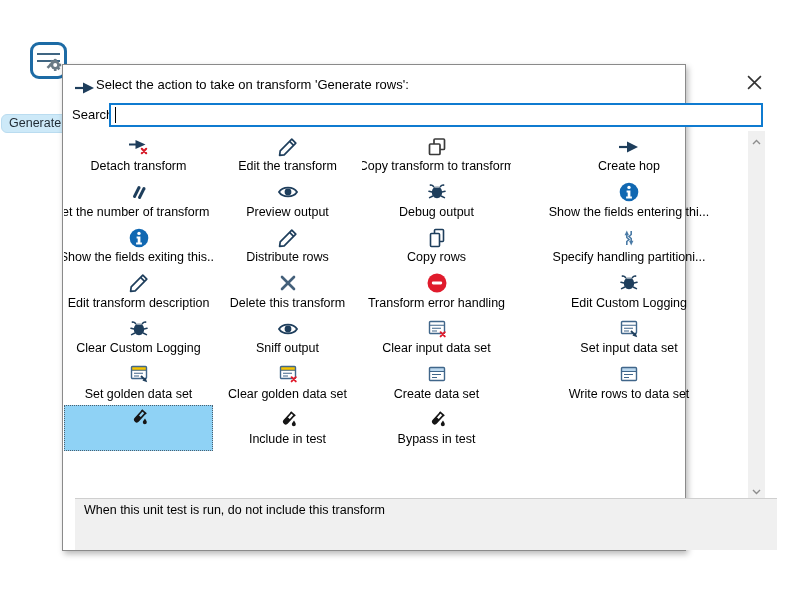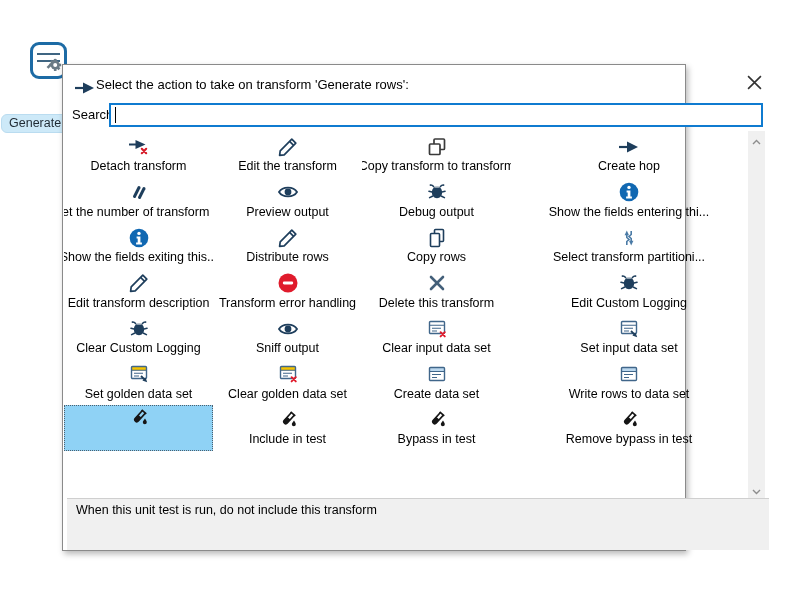--- a/index.html
+++ b/index.html
@@ -35,21 +35,21 @@
   .cell.selected{background:#8fd2f5;outline:1px dotted #4d5f6e;outline-offset:-1px;gap:20px;}
   .cicon{height:25px;display:flex;align-items:center;justify-content:center;}
   .clabel{font-size:12.5px;line-height:15px;white-space:nowrap;color:#000;}
 
   
   .scrollbar{position:absolute;left:685px;top:66px;width:17px;height:367px;background:#f0f0f0;}
   .sb-btn{position:absolute;left:0;width:17px;height:17px;display:flex;align-items:center;justify-content:center;}
   .sb-up{top:0;} .sb-down{bottom:0;}
 
   
-  .footer{position:absolute;left:4px;top:433px;width:702px;height:52px;background:#f0f0f0;
+  .footer{position:absolute;left:12px;top:433px;width:702px;height:52px;background:#f0f0f0;
           border-top:1px solid #cfcfcf;box-sizing:border-box;}
   .footer-text{padding:4px 0 0 9px;font-size:12.5px;color:#000;}
 </style>
 </head>
 <body>
 
 <div id="canvas">
 
   <div class="bg-transform">
     <span><svg width="29" height="29" viewBox="0 0 29 29">
@@ -208,52 +208,52 @@
           <span class="cicon">
             <svg width="22" height="22" viewBox="0 0 22 22">
               <g stroke="#4b7ba6" stroke-width="1.6" fill="none">
                 <path d="M8.8 18 V14.5 L11 12.5 L8.8 10.5 V8"></path>
                 <path d="M13.2 4 V7.5 L11 9.5 L13.2 11.5 V14"></path>
               </g>
               <path d="M6.6 8.2 L8.8 3.6 L11 8.2 Z" fill="#4b7ba6"></path>
               <path d="M11 13.8 L13.2 18.4 L15.4 13.8 Z" fill="#4b7ba6"></path>
             </svg>
           </span>
-          <div class="clabel">Select transform partitioni...</div>
+          <div class="clabel">Specify handling partitioni...</div>
         </div>
         <div class="cell">
           <span class="cicon">
             <svg width="22" height="22" viewBox="0 0 22 22">
               <g fill="none" stroke="#1e3e5c" stroke-width="1.7" stroke-linejoin="round">
                 <path d="M14.8 3.2 l4 4 L7.2 18.8 l-4.6 0.6 0.6 -4.6 Z"></path>
                 <path d="M12.6 5.4 l4 4"></path>
               </g>
             </svg>
           </span>
           <div class="clabel">Edit transform description</div>
         </div>
         <div class="cell">
           <span class="cicon">
             <svg width="22" height="22" viewBox="0 0 22 22">
-              <circle cx="11" cy="11" r="9.5" fill="#e01b2c"></circle>
-              <rect x="5.8" y="9.6" width="10.4" height="2.8" rx="1.4" fill="#fff"></rect>
-            </svg>
-          </span>
-          <div class="clabel">Transform error handling</div>
-        </div>
-        <div class="cell">
-          <span class="cicon">
-            <svg width="22" height="22" viewBox="0 0 22 22">
               <g stroke="#44607a" stroke-width="2.6" stroke-linecap="round">
                 <path d="M5 5 L17 17"></path>
                 <path d="M17 5 L5 17"></path>
               </g>
             </svg>
           </span>
           <div class="clabel">Delete this transform</div>
+        </div>
+        <div class="cell">
+          <span class="cicon">
+            <svg width="22" height="22" viewBox="0 0 22 22">
+              <circle cx="11" cy="11" r="9.5" fill="#e01b2c"></circle>
+              <rect x="5.8" y="9.6" width="10.4" height="2.8" rx="1.4" fill="#fff"></rect>
+            </svg>
+          </span>
+          <div class="clabel">Transform error handling</div>
         </div>
         <div class="cell">
           <span class="cicon">
             <svg width="22" height="22" viewBox="0 0 22 22">
               <g stroke="#1e3e5c" stroke-width="1.6" fill="none" stroke-linecap="round">
                 <path d="M7.6 5.6 C6.6 4.4 5.5 3.9 4.4 4.1"></path>
                 <path d="M14.4 5.6 C15.4 4.4 16.5 3.9 17.6 4.1"></path>
                 <path d="M3 10.3 L6 11"></path>
                 <path d="M19 10.3 L16 11"></path>
                 <path d="M3.6 16.6 L6.4 15.2"></path>
@@ -386,33 +386,20 @@
             <svg width="22" height="22" viewBox="0 0 22 22">
               <g transform="rotate(42 10 10)">
                 <path d="M7.9 2.2 h6.2" stroke="#161616" stroke-width="1.6"></path>
                 <path d="M8.9 2.2 v10.6 a2 2 0 0 0 4 0 V2.2" fill="none" stroke="#161616" stroke-width="1.6"></path>
                 <path d="M8.9 8.2 h4 v4.6 a2 2 0 0 1 -4 0 Z" fill="#161616"></path>
               </g>
               <path d="M17 11.6 c1.2 1.8 1.8 2.7 1.8 3.7 a2 2 0 1 1 -4 0 c0 -1 0.9 -1.9 2.2 -3.7 Z" fill="#161616"></path>
             </svg>
           </span>
           <div class="clabel">Bypass in test</div>
-        </div>
-        <div class="cell">
-          <span class="cicon">
-            <svg width="22" height="22" viewBox="0 0 22 22">
-              <g transform="rotate(42 10 10)">
-                <path d="M7.9 2.2 h6.2" stroke="#161616" stroke-width="1.6"></path>
-                <path d="M8.9 2.2 v10.6 a2 2 0 0 0 4 0 V2.2" fill="none" stroke="#161616" stroke-width="1.6"></path>
-                <path d="M8.9 8.2 h4 v4.6 a2 2 0 0 1 -4 0 Z" fill="#161616"></path>
-              </g>
-              <path d="M17 11.6 c1.2 1.8 1.8 2.7 1.8 3.7 a2 2 0 1 1 -4 0 c0 -1 0.9 -1.9 2.2 -3.7 Z" fill="#161616"></path>
-            </svg>
-          </span>
-          <div class="clabel">Remove bypass in test</div>
         </div>
       </div>
 
     <div class="scrollbar">
       <div class="sb-btn sb-up">
         <span><svg width="9" height="6" viewBox="0 0 9 6">
               <path d="M1 5 L4.5 1.5 L8 5" stroke="#8d8d8d" stroke-width="1.4" fill="none"></path>
             </svg></span>
       </div>
       <div class="sb-btn sb-down">

